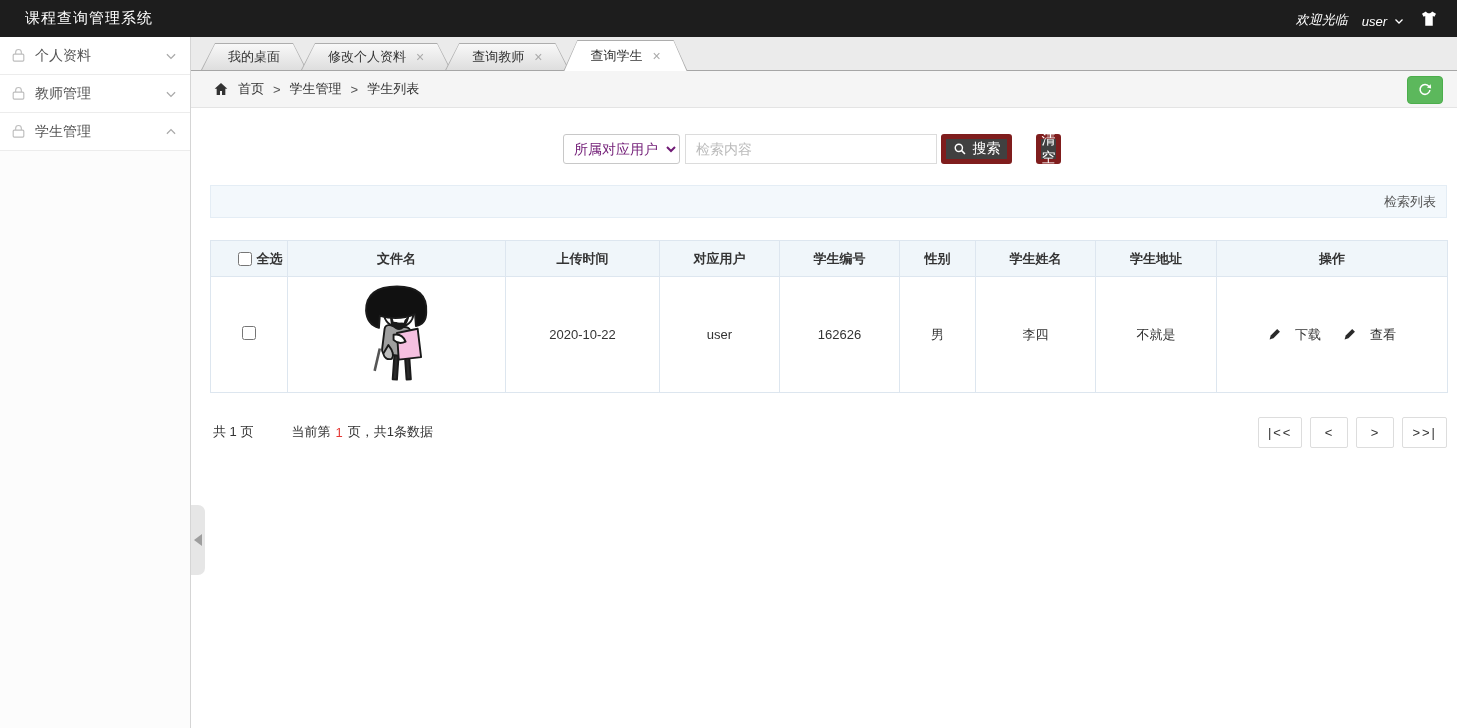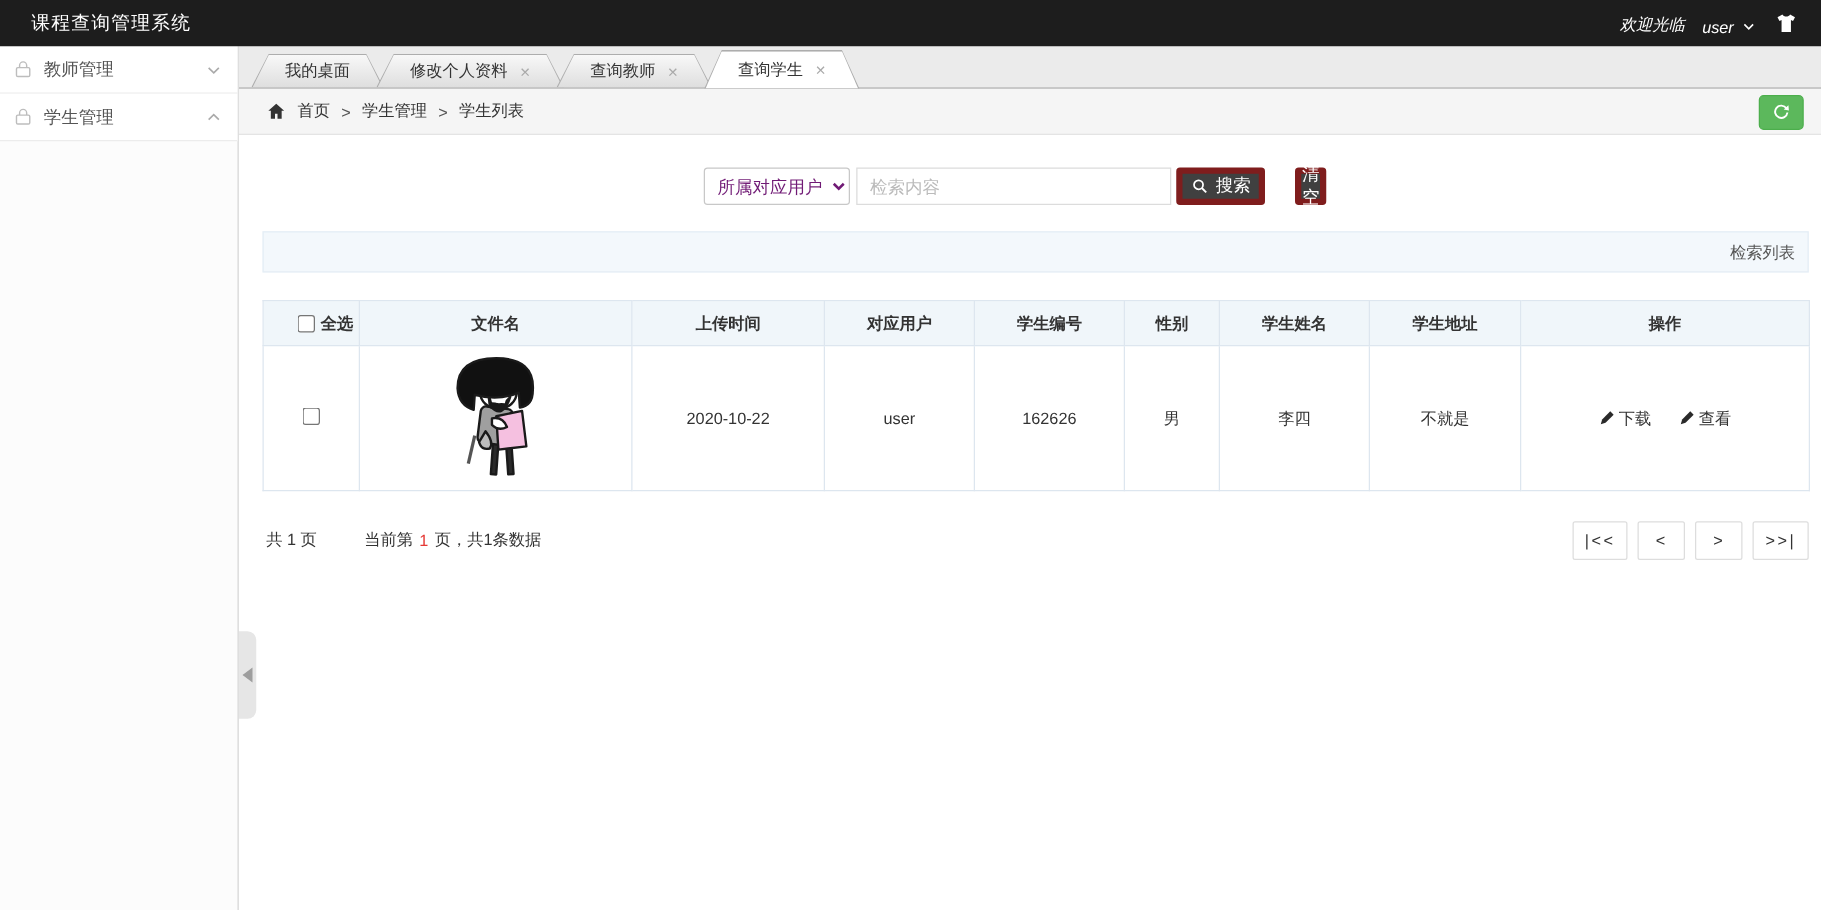--- a/index.html
+++ b/index.html
@@ -72,21 +72,21 @@
     border:1px solid #e4edf5; display:flex; align-items:center; justify-content:flex-end;
     padding-right:10px; font-size:13px; color:#555; }
 
   
   .grid { position:absolute; left:19px; top:203px; width:1237px; border-collapse:collapse; table-layout:fixed; }
   .grid th, .grid td { border:1px solid #dde6ef; text-align:center; font-size:13px; color:#333; }
   .grid th { background:#f0f6fa; height:36px; font-weight:bold; }
   .grid td { height:116px; background:#fff; }
   .th-check { display:flex; align-items:center; justify-content:center; gap:5px;padding-left:22px; }
   .actions { display:flex; align-items:center; justify-content:center; gap:22px; }
-  .action-link { display:flex; align-items:center; gap:3px; cursor:pointer; }
+  .action-link { display:flex; align-items:center; gap:14px; cursor:pointer; }
 
   
   .pager { position:absolute; left:19px; right:10px; top:378px; height:34px; display:flex;
     align-items:center; font-size:13px; color:#333; }
   .pager-total { margin-left:3px; }
   .pager-cur { margin-left:38px; display:flex; gap:5px; align-items:center; }
   .page-red { color:#e53935; }
   .pager-btns { margin-left:auto; display:flex; gap:8px; }
   .pager-btn { min-width:38px; height:31px; padding:0 9px; background:#fff; border:1px solid #ddd;
     border-radius:2px; font-size:13px; color:#333; display:flex; align-items:center; justify-content:center;
@@ -107,20 +107,30 @@
           <polyline points="5,9 12,16 19,9" fill="none" stroke="#fff" stroke-width="2.6"></polyline>
         </svg>
     </span>
     <svg class="icon-svg" width="20" height="20" viewBox="0 0 24 24">
         <path d="M8.3 3 3.6 5.7l1.9 3.6 2-1V20h9V8.3l2 1 1.9-3.6L15.7 3c-.8 1.3-2.1 2.1-3.7 2.1S9.1 4.3 8.3 3z" fill="#fff"></path>
       </svg>
   </div>
 </div>
 
 <div class="sidebar">
+  <div class="side-item">
+    <svg class="icon-svg" width="17" height="17" viewBox="0 0 24 24">
+        <rect x="4.5" y="10" width="15" height="10" rx="1.5" fill="none" stroke="#bdbdbd" stroke-width="1.6"></rect>
+        <path d="M8 10V7.5a4 4 0 0 1 8 0V10" fill="none" stroke="#bdbdbd" stroke-width="1.6"></path>
+      </svg>
+    <span>个人资料</span>
+    <svg class="chev icon-svg" width="14" height="14" viewBox="0 0 24 24">
+        <polyline points="5,9 12,16 19,9" fill="none" stroke="#aaa" stroke-width="2.2"></polyline>
+      </svg>
+  </div>
   <div class="side-item">
     <svg class="icon-svg" width="17" height="17" viewBox="0 0 24 24">
         <rect x="4.5" y="10" width="15" height="10" rx="1.5" fill="none" stroke="#bdbdbd" stroke-width="1.6"></rect>
         <path d="M8 10V7.5a4 4 0 0 1 8 0V10" fill="none" stroke="#bdbdbd" stroke-width="1.6"></path>
       </svg>
     <span>教师管理</span>
     <svg class="chev icon-svg" width="14" height="14" viewBox="0 0 24 24">
         <polyline points="5,9 12,16 19,9" fill="none" stroke="#aaa" stroke-width="2.2"></polyline>
       </svg>
   </div>

